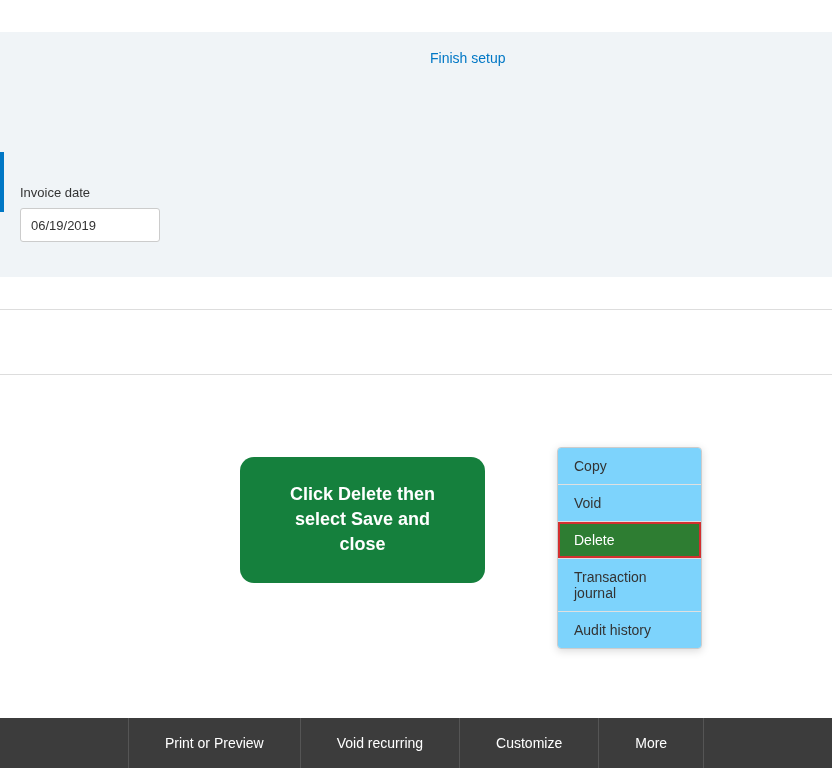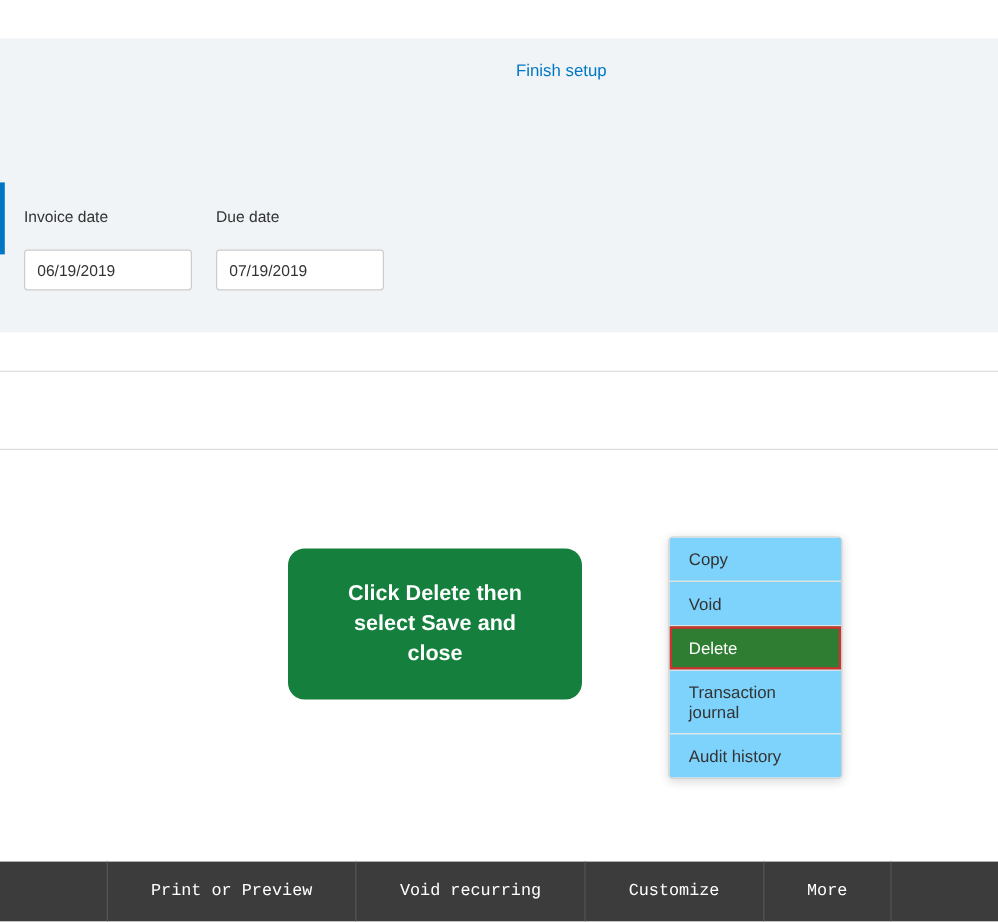--- a/index.html
+++ b/index.html
@@ -34,21 +34,21 @@
       display: flex;
       gap: 20px;
       position: absolute;
       bottom: 35px;
       left: 20px;
     }
 
     .form-group {
       display: flex;
       flex-direction: column;
-      gap: 20px;
+      gap: 8px;
       justify-content: center;
     }
 
     .form-label {
       font-size: 13px;
       color: #333;
     }
 
     .form-input {
       width: 140px;
@@ -175,42 +175,37 @@
     .toolbar-item {
       color: #fff;
       font-size: 14px;
       padding: 0 36px;
       height: 100%;
       display: flex;
       align-items: center;
       cursor: pointer;
       border-right: 1px solid #555;
       white-space: nowrap;
-      font-family: Liberation Mono, monospace;
     }
 
     .toolbar-item:first-child {
       border-left: 1px solid #555;
     }
   </style>
 </head>
 <body>
 
 <div class="top-section">
   <div class="left-accent"></div>
   <a class="finish-setup-link">Finish setup</a>
   <div class="form-row">
     <div class="form-group">
       <label class="form-label">Invoice date</label>
       <input class="form-input" type="text" value="06/19/2019" style="">
     </div>
-    <div class="form-group">
-      <label class="form-label">Due date</label>
-      <input class="form-input" type="text" value="07/19/2019" style="">
-    </div>
   </div>
 </div>
 
 <div class="middle-section">
   <div class="divider"></div>
   <div class="divider"></div>
 </div>
 
 <div class="main-content">
 

